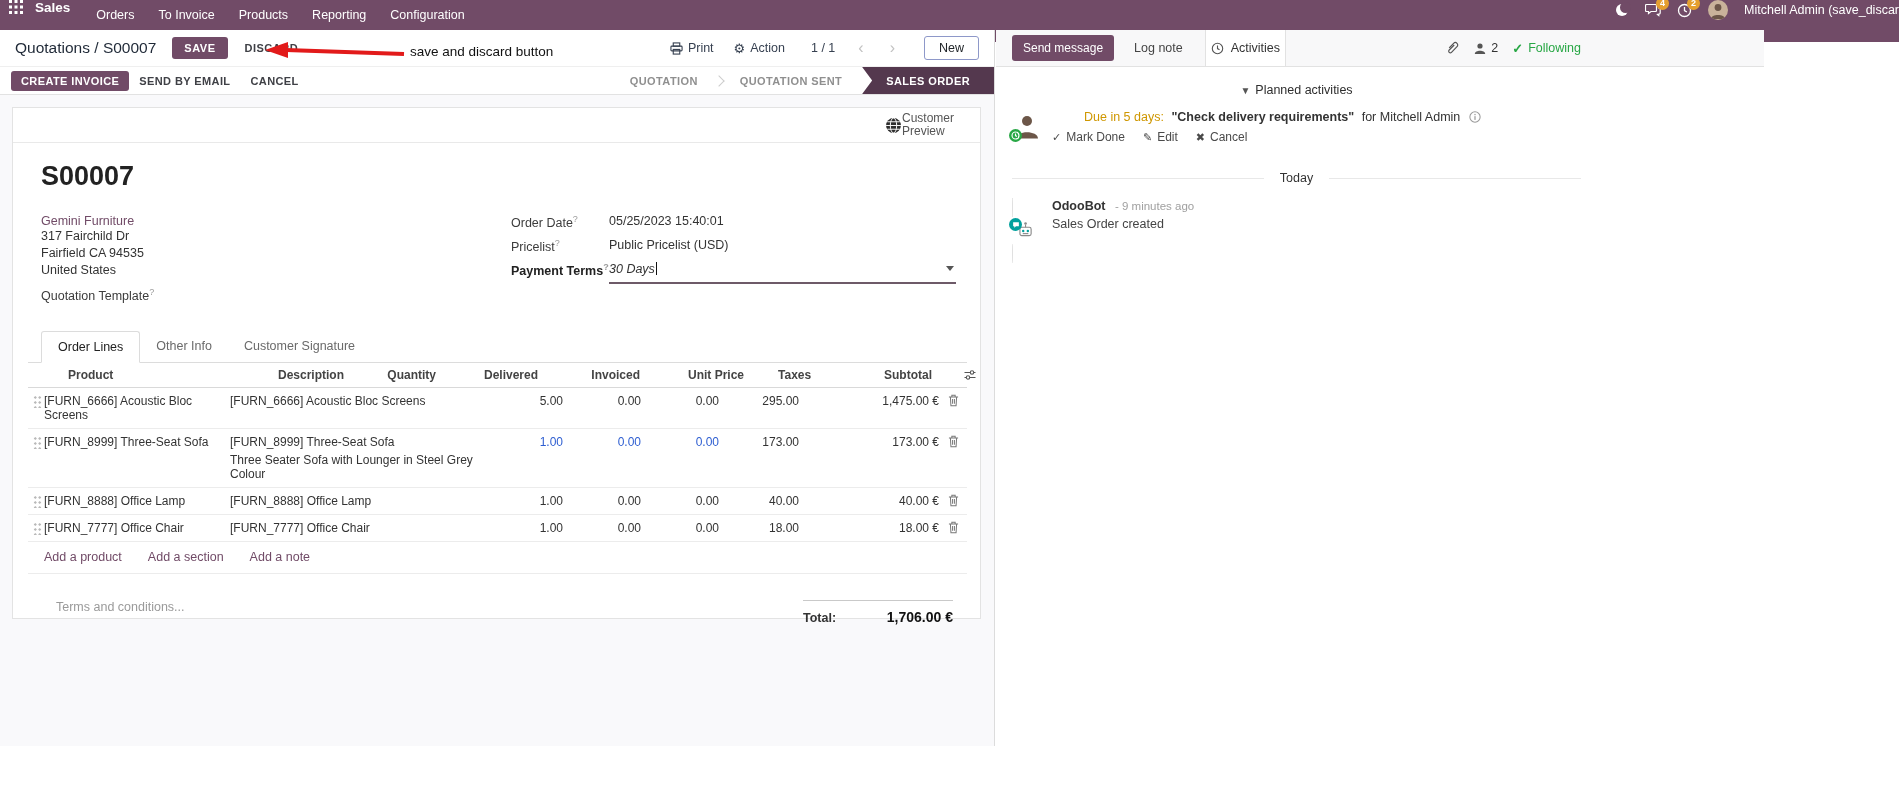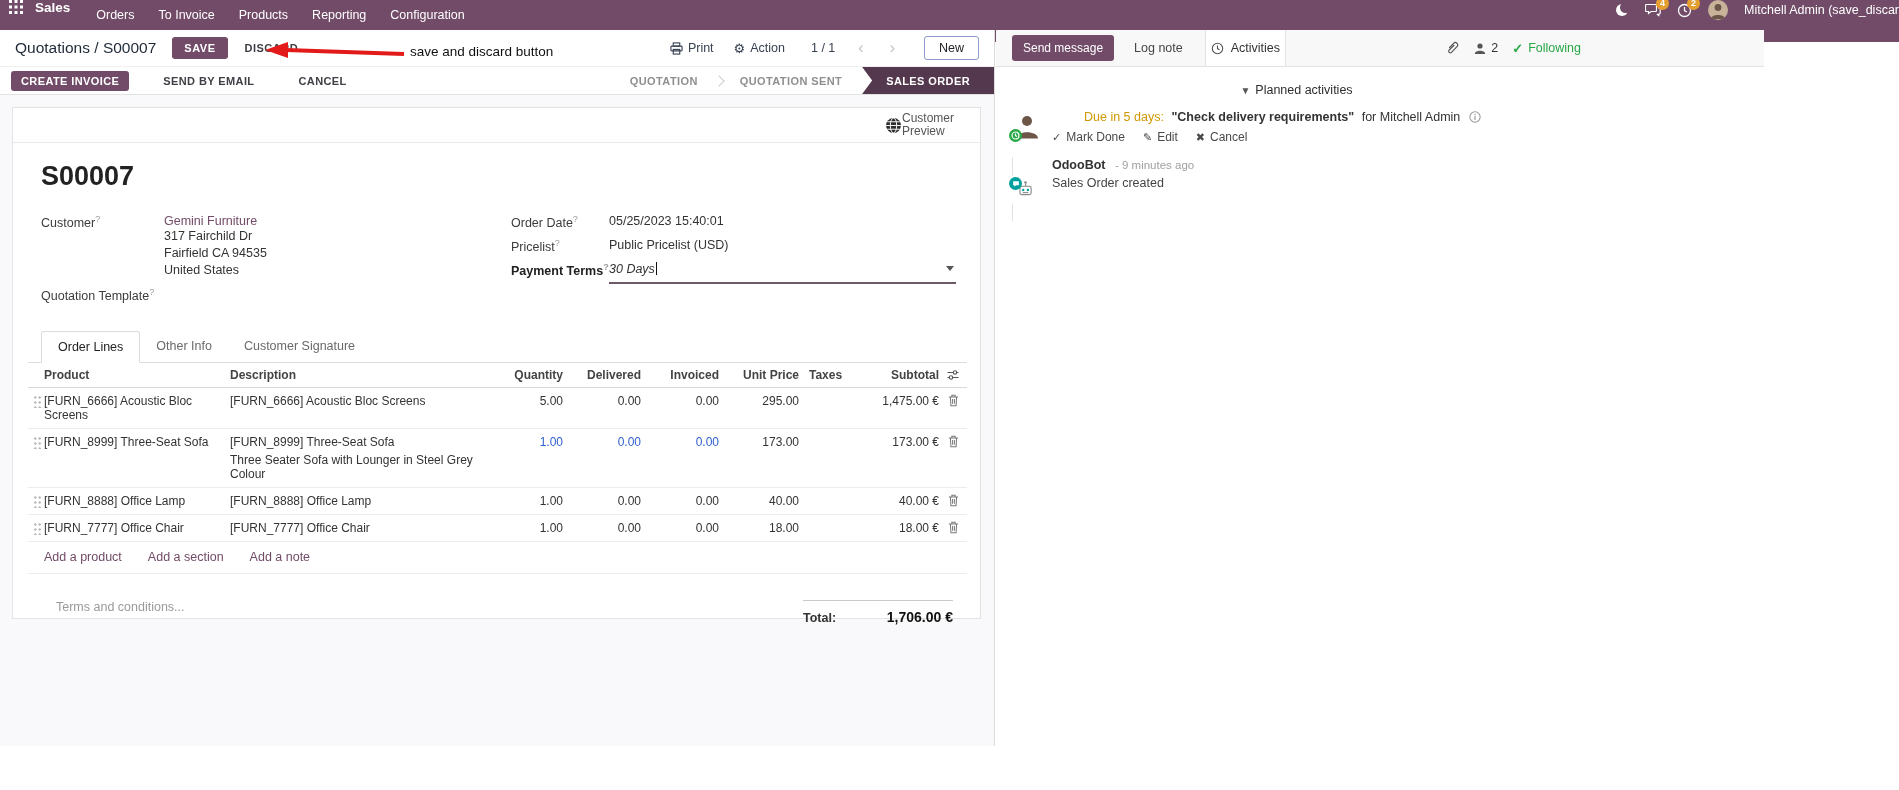--- a/index.html
+++ b/index.html
@@ -37,21 +37,21 @@
   .btn-save{margin-left:16px;background:var(--accent);color:#fff;border:none;border-radius:3px;font-size:11px;font-weight:700;letter-spacing:.5px;padding:5px 12px;cursor:pointer;font-family:inherit;}
   .btn-discard{margin-left:8px;background:transparent;color:#3f4046;border:none;font-size:11px;font-weight:700;letter-spacing:.5px;padding:5px 9px;cursor:pointer;font-family:inherit;}
   .cp-right{margin-left:auto;display:flex;align-items:center;gap:20px;}
   .cp-link{display:flex;align-items:center;gap:5px;color:#374151;font-size:12.5px;cursor:pointer;}
   .pager{color:#374151;font-size:12.5px;margin-left:6px;}
   .pg-chev{color:#c2c2c2;font-size:16px;line-height:1;padding:0 3px;cursor:pointer;}
   .btn-new{border:1px solid #8e98c9;background:#fff;color:#212529;font-size:12.5px;border-radius:3px;padding:4px 14px;cursor:pointer;font-family:inherit;margin-left:6px;}
 
   
   .statusbar{height:28px;background:#fff;border-bottom:1px solid #e2e2e2;display:flex;align-items:stretch;padding-left:11px;overflow:hidden;}
-  .sb-left{display:flex;align-items:center;gap:24px;}
+  .sb-left{display:flex;align-items:center;gap:0;}
   .btn-primary-sm{background:var(--accent);color:#fff;border:none;border-radius:3px;font-size:11px;font-weight:700;letter-spacing:.4px;padding:4px 10px;cursor:pointer;font-family:inherit;}
   .btn-flat-sm{background:transparent;color:#3f4046;border:none;font-size:11px;font-weight:700;letter-spacing:.4px;padding:4px 10px;cursor:pointer;font-family:inherit;}
   .stages{margin-left:auto;display:flex;align-items:stretch;}
   .stage{display:flex;align-items:center;padding:0 16px;color:#8f8f8f;font-size:11px;font-weight:600;letter-spacing:.4px;cursor:pointer;}
   .stage-sep{width:8px;height:8px;border-top:1px solid #ccc;border-right:1px solid #ccc;transform:rotate(45deg);align-self:center;margin:0 1px;}
   .stage.active{background:var(--active-stage-bg);color:#fff;clip-path:polygon(0 0,100% 0,100% 100%,0 100%,10px 50%);padding:0 24px 0 24px;margin-left:4px;}
 
   
   .content{padding:12px 13px 0 12px;}
   .sheet{background:#fff;border:1px solid #e3e3e3;height:512px;position:relative;}
@@ -74,21 +74,21 @@
   .field-edit{position:relative;width:347px;border-bottom:2px solid #6d5a68;padding-bottom:6px;font-style:italic;}
   .field-edit .caret{position:absolute;right:2px;top:4px;width:0;height:0;border-left:4px solid transparent;border-right:4px solid transparent;border-top:5px solid #555;cursor:pointer;}
   .text-cursor{display:inline-block;width:1px;height:13px;background:#111;vertical-align:-2px;margin-left:1px;}
 
   
   .table-zone{margin:20px -1px 0 -13px;}
   .tabs{display:flex;border-bottom:1px solid #dcdcdc;padding-left:13px;font-size:12.5px;}
   .tab{padding:8px 16px;color:#6a6a6a;cursor:pointer;}
   .tab.active{background:#fff;border:1px solid #dcdcdc;border-bottom:1px solid #fff;margin-bottom:-1px;border-radius:3px 3px 0 0;color:#222;}
   .trow{display:grid;grid-template-columns:16px 186px 1fr 70px 78px 78px 80px 50px 88px 28px;align-items:start;border-bottom:1px solid #ececec;padding:6px 0;font-size:12px;color:#333;}
-  .trow.head{font-weight:700;color:#444;border-bottom:1px solid #d9d9d9;padding:5px 0;align-items:center;}
+  .trow.head{font-weight:700;color:#444;border-bottom:1px solid #d9d9d9;padding:5px 0;align-items:center;gap:24px;}
   .cell-num{text-align:right;padding-right:2px;}
   .cell-taxes{padding-left:8px;}
   .cell-sub{text-align:right;}
   .cell-trash{display:flex;justify-content:center;align-items:center;cursor:pointer;}
   .cell-prod{padding-right:8px;}
   .desc2{color:#333;margin-top:4px;}
   .desc2:empty{display:none;}
   .drag{width:9px;height:14px;margin-left:5px;background-image:radial-gradient(#b9b9b9 1.1px, transparent 1.3px);background-size:4.5px 5px;background-position:0 1px;cursor:grab;}
   .modified{color:var(--modified-field-blue);}
   .add-links{display:flex;gap:26px;padding:8px 0 9px 16px;border-bottom:1px solid #ececec;font-size:12.5px;}
@@ -254,21 +254,20 @@
             <span class="preview-text">Customer Preview</span>
           </span>
         </div>
 
         <div class="sheet-body">
           <h1 class="sheet-title">S00007</h1>
 
           <div class="fields">
             <div class="col-left">
               <div class="frow">
-                <span class="flabel"><span>Customer</span><sup>?</sup></span>
                 <span class="fvalue">
                   <span class="link">Gemini Furniture</span>
                   <span class="addr">
                     <div>317 Fairchild Dr</div>
                     <div>Fairfield CA 94535</div>
                     <div>United States</div>
                   </span>
                 </span>
               </div>
               <div class="frow tmpl-row">
@@ -483,20 +482,25 @@
                 <span>Edit</span>
               </span>
             <span>
                 <span class="glyph-sm">✖</span>
                 <span>Cancel</span>
               </span>
           </div>
         </div>
       </div>
 
+      <div class="day-divider">
+        <span class="ln"></span>
+        <span class="txt">Today</span>
+        <span class="ln"></span>
+      </div>
 
       <div class="message">
         <span class="av-wrap">
           <span class="av bot">
             <svg viewBox="0 0 30 30" width="28" height="28" fill="none" stroke="#8a8a8a" stroke-width="1.2">
                 <rect x="8.5" y="11" width="12" height="9" rx="2"></rect>
                 <path d="M14.5 11V8.2"></path>
                 <circle cx="14.5" cy="7" r="1.4" fill="#8a8a8a" stroke="none"></circle>
                 <circle cx="12" cy="15" r="1.3" fill="#00a09d" stroke="none"></circle>
                 <circle cx="17" cy="15" r="1.3" fill="#00a09d" stroke="none"></circle>

